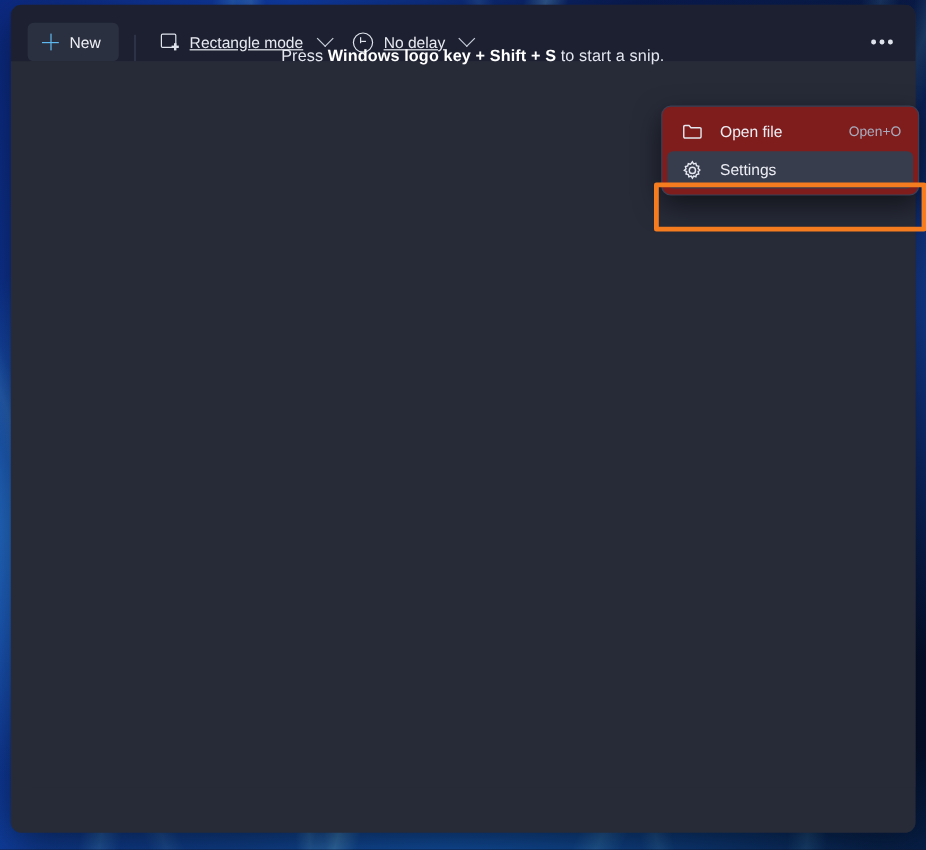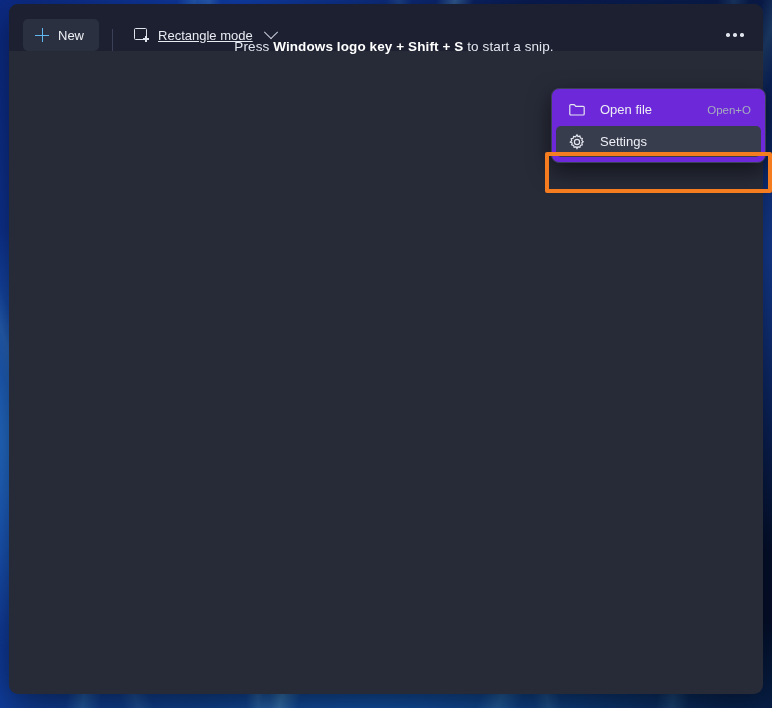--- a/index.html
+++ b/index.html
@@ -254,21 +254,21 @@
   #hint b { font-weight: bold; color: #ffffff; }
 
   
   #menu {
     position: absolute;
     left: 551px;
     top: 88px;
     width: 213px;
     padding: 4px 0;
     border-radius: 8px;
-    background: #6d28d9;
+    background: #7f1d1d;
     border: 1px solid #3b4055;
     box-shadow: 0 8px 22px rgba(0,0,0,.55);
     z-index: 20;
   }
   .menu-item {
     position: relative;
     display: flex;
     align-items: center;
     height: 31px;
     margin: 1px 4px;
@@ -327,20 +327,25 @@
     <div class="tb-divider"></div>
 
     <div class="tb-item">
       <span class="rect-glyph">
         <span class="r"></span><span class="p"></span>
       </span>
       <span>Rectangle mode</span>
       <span class="chev"></span>
     </div>
 
+    <div class="tb-item">
+      <span class="clock-glyph"></span>
+      <span>No delay</span>
+      <span class="chev"></span>
+    </div>
 
     <div id="more-button">
       <i></i>
         <i></i>
         <i></i>
     </div>
   </div>
 
   <div id="content">
     <div id="hint">

